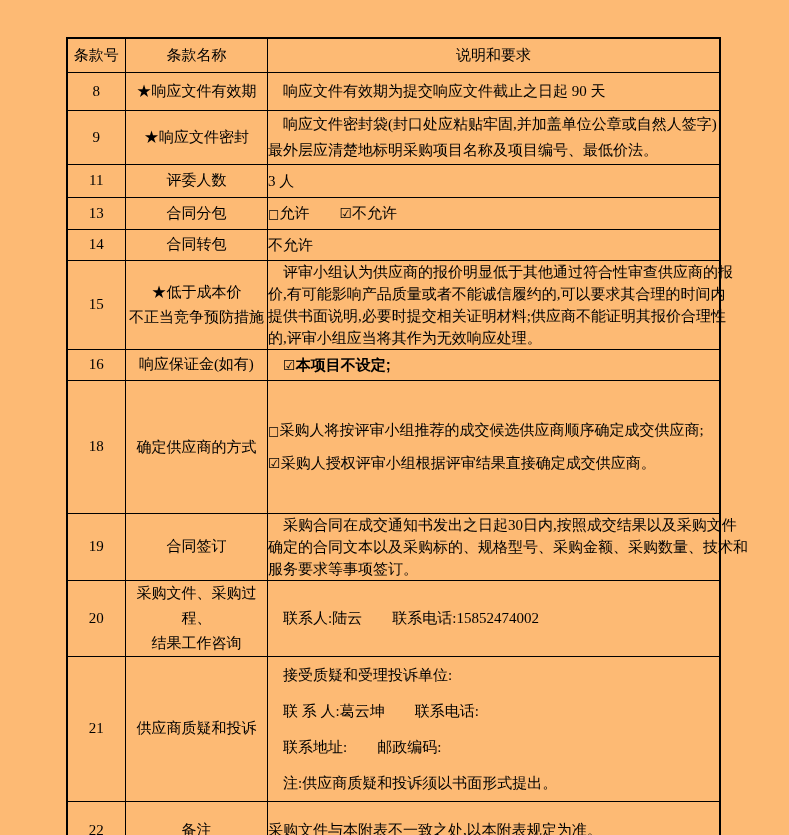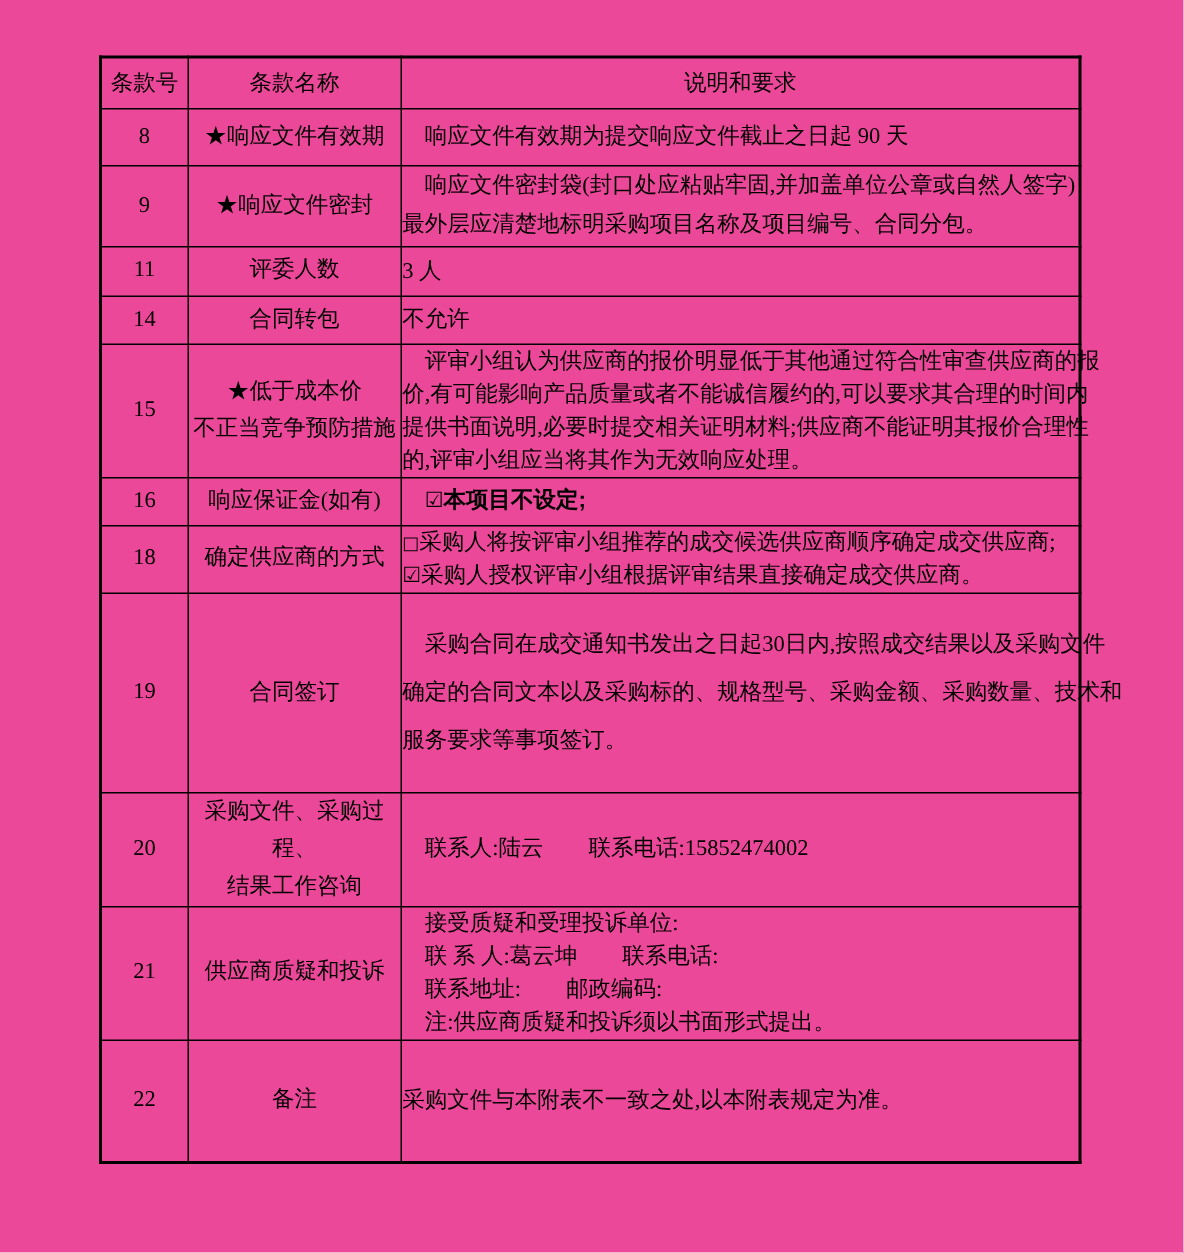--- a/index.html
+++ b/index.html
@@ -4,21 +4,21 @@
 <style>
   html, body {
     margin: 0;
     padding: 0;
     background: #ffffff;
   }
   .page {
     position: relative;
     width: 789px;
     height: 835px;
-    background: #ec4899;
+    background: #fdba74;
     color: #000000;
     font-family: "Liberation Serif", "DejaVu Serif", serif;
     overflow: hidden;
   }
   table.terms {
     position: absolute;
     left: 66px;
     top: 37px;
     width: 655px;
     border-collapse: collapse;
@@ -122,30 +122,39 @@
             <div class="content-line"><span>　响应文件有效期为提交响应文件截止之日起 90 天</span></div>
           </td>
         </tr>
         <tr>
           <td class="cell-no">9</td>
           <td class="cell-title">
             <div class="title-line">★响应文件密封</div>
           </td>
           <td class="cell-content">
             <div class="content-line"><span>　响应文件密封袋(封口处应粘贴牢固,并加盖单位公章或自然人签字)</span></div>
-            <div class="content-line"><span>最外层应清楚地标明采购项目名称及项目编号、合同分包。</span></div>
+            <div class="content-line"><span>最外层应清楚地标明采购项目名称及项目编号、最低价法。</span></div>
           </td>
         </tr>
         <tr>
           <td class="cell-no">11</td>
           <td class="cell-title">
             <div class="title-line">评委人数</div>
           </td>
           <td class="cell-content">
             <div class="content-line center"><span>3 人</span></div>
+          </td>
+        </tr>
+        <tr>
+          <td class="cell-no">13</td>
+          <td class="cell-title">
+            <div class="title-line">合同分包</div>
+          </td>
+          <td class="cell-content">
+            <div class="content-line"><span class="checkbox cb-unchecked">□</span><span>允许</span><span class="opt-gap"></span><span class="checkbox cb-checked">☑</span><span>不允许</span></div>
           </td>
         </tr>
         <tr>
           <td class="cell-no">14</td>
           <td class="cell-title">
             <div class="title-line">合同转包</div>
           </td>
           <td class="cell-content">
             <div class="content-line"><span>不允许</span></div>
           </td>

